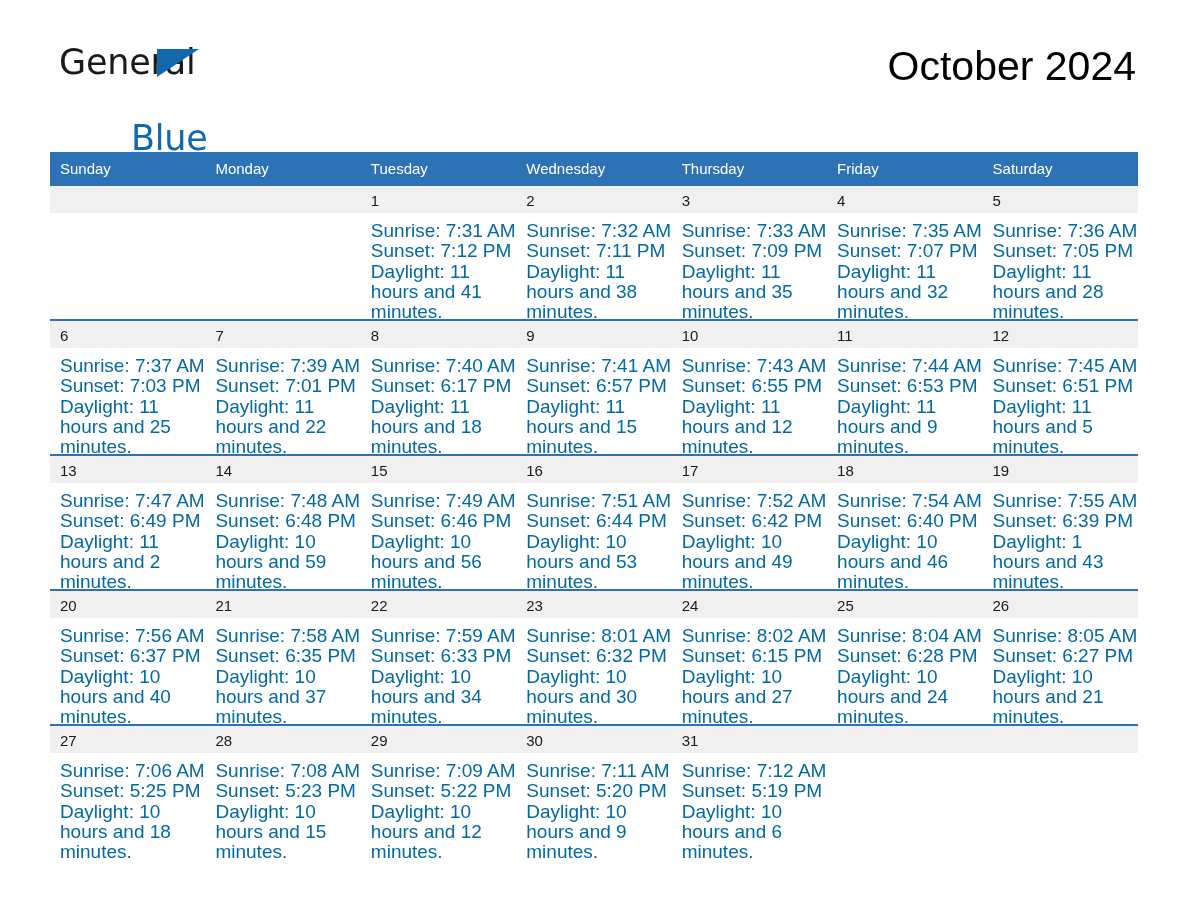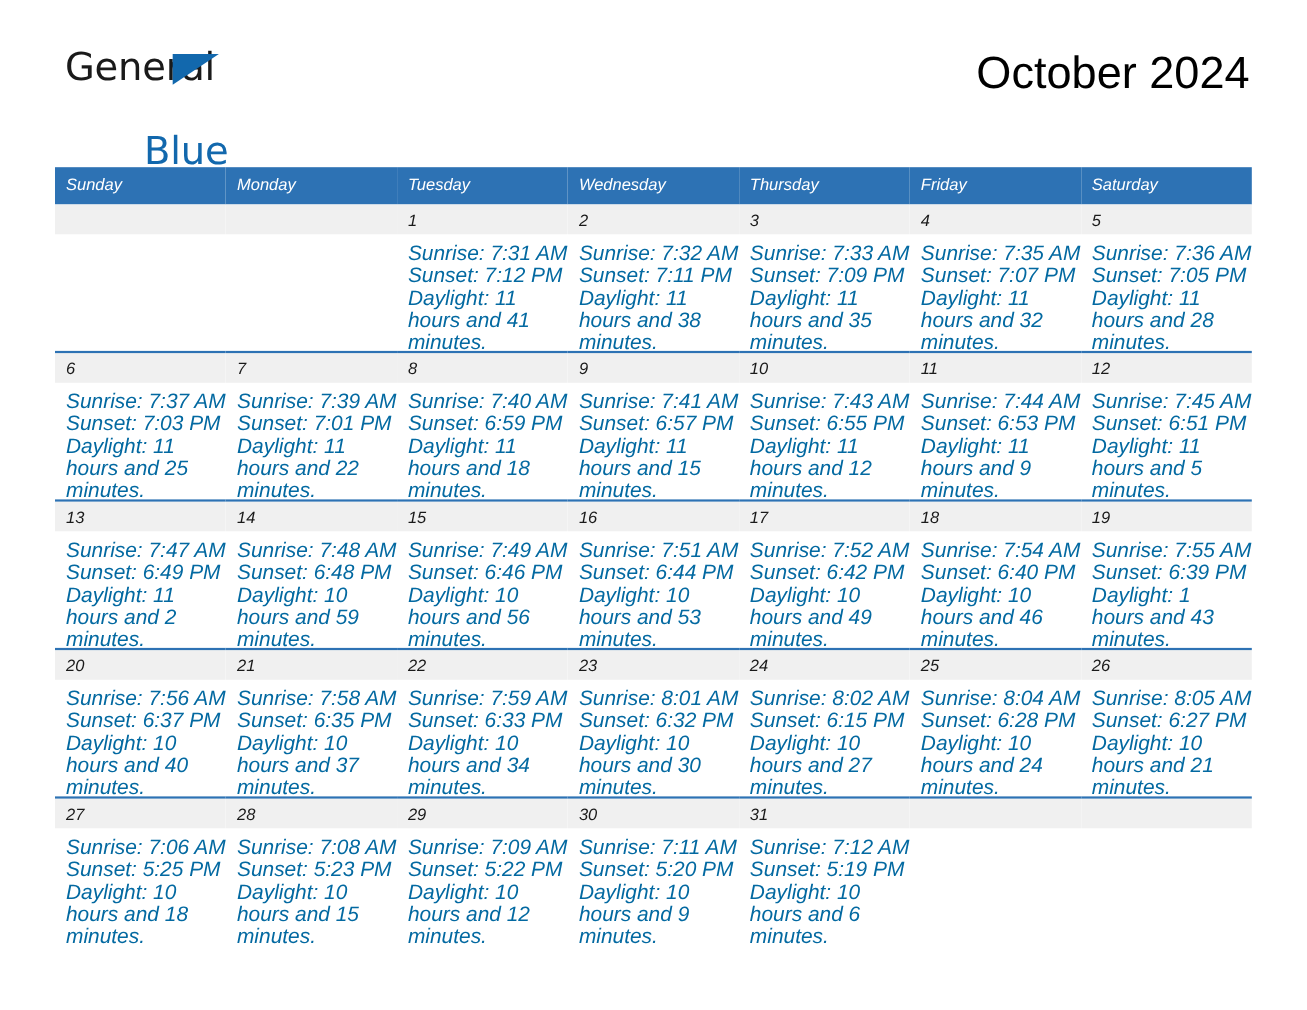--- a/index.html
+++ b/index.html
@@ -83,21 +83,20 @@
     color: #000;
     margin-top: 13px;
     white-space: nowrap;
   }
 
   
   .calendar {
     width: 1088px;
     border-collapse: collapse;
     table-layout: fixed;
-    font-style: italic;
   }
   .calendar th {
     background: #2d72b4;
     color: #ffffff;
     font-size: 15px;
     font-weight: 400;
     text-align: left;
     padding: 8px 0 9px 10px;
     border: none;
   }
@@ -247,21 +246,21 @@
                 <div>Sunset: 7:01 PM</div>
                 <div class="daylight-wrap">Daylight: 11 hours and 22 minutes.</div>
               </div>
             </div>
           </td>
           <td>
             <div class="cell-inner">
               <div class="daynum">8</div>
               <div class="cellbody">
                 <div>Sunrise: 7:40 AM</div>
-                <div>Sunset: 6:59 PM</div>
+                <div>Sunset: 6:17 PM</div>
                 <div class="daylight-wrap">Daylight: 11 hours and 18 minutes.</div>
               </div>
             </div>
           </td>
           <td>
             <div class="cell-inner">
               <div class="daynum">9</div>
               <div class="cellbody">
                 <div>Sunrise: 7:41 AM</div>
                 <div>Sunset: 6:57 PM</div>

